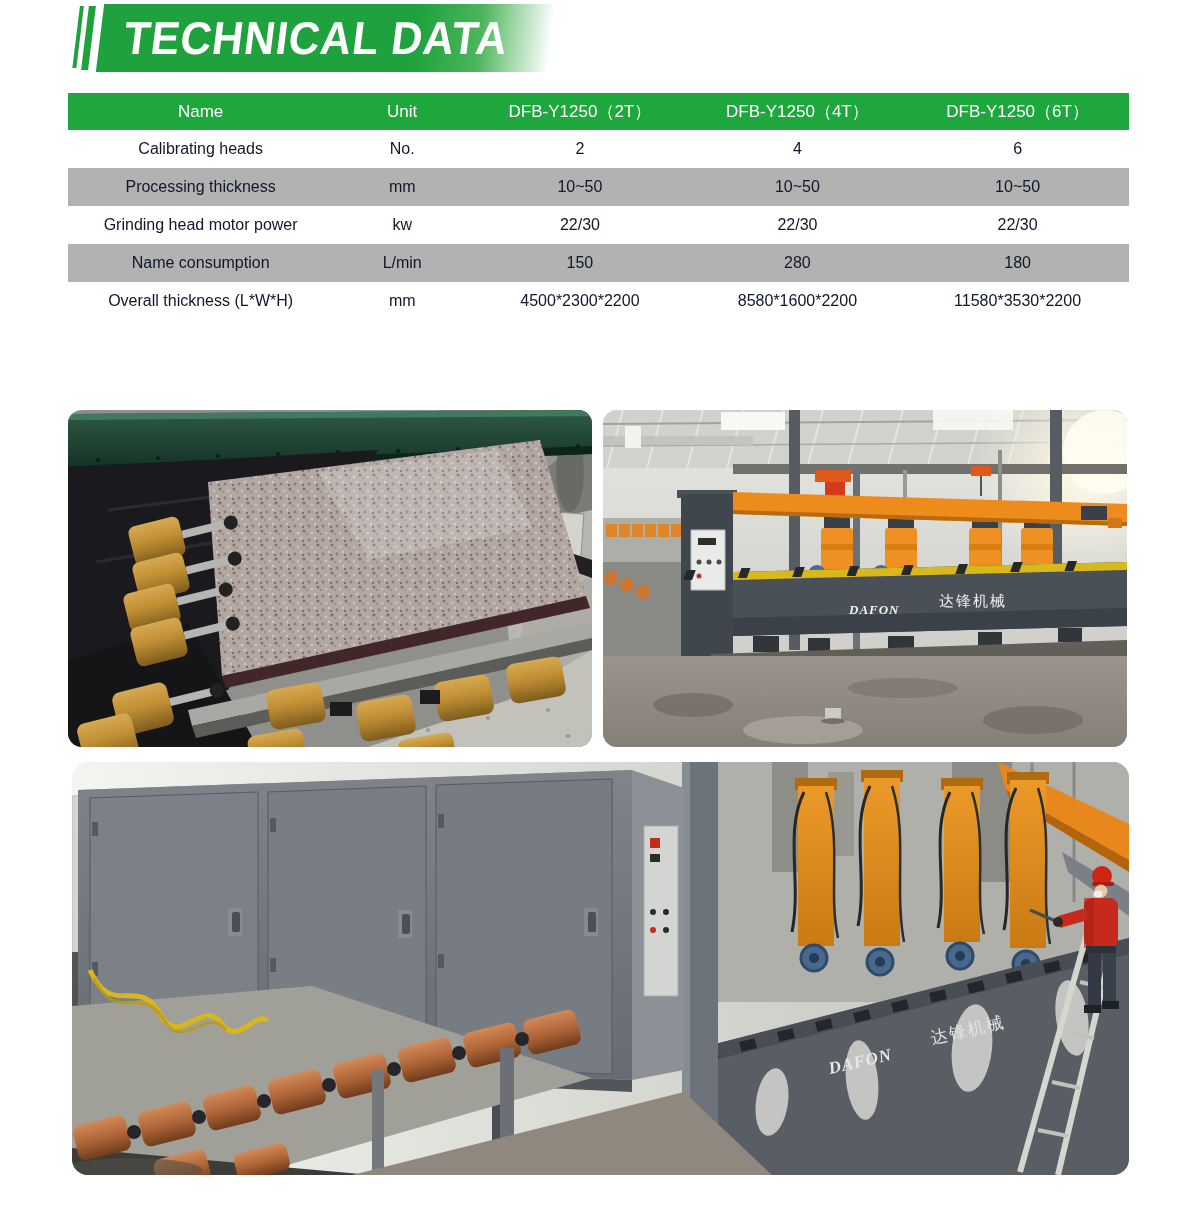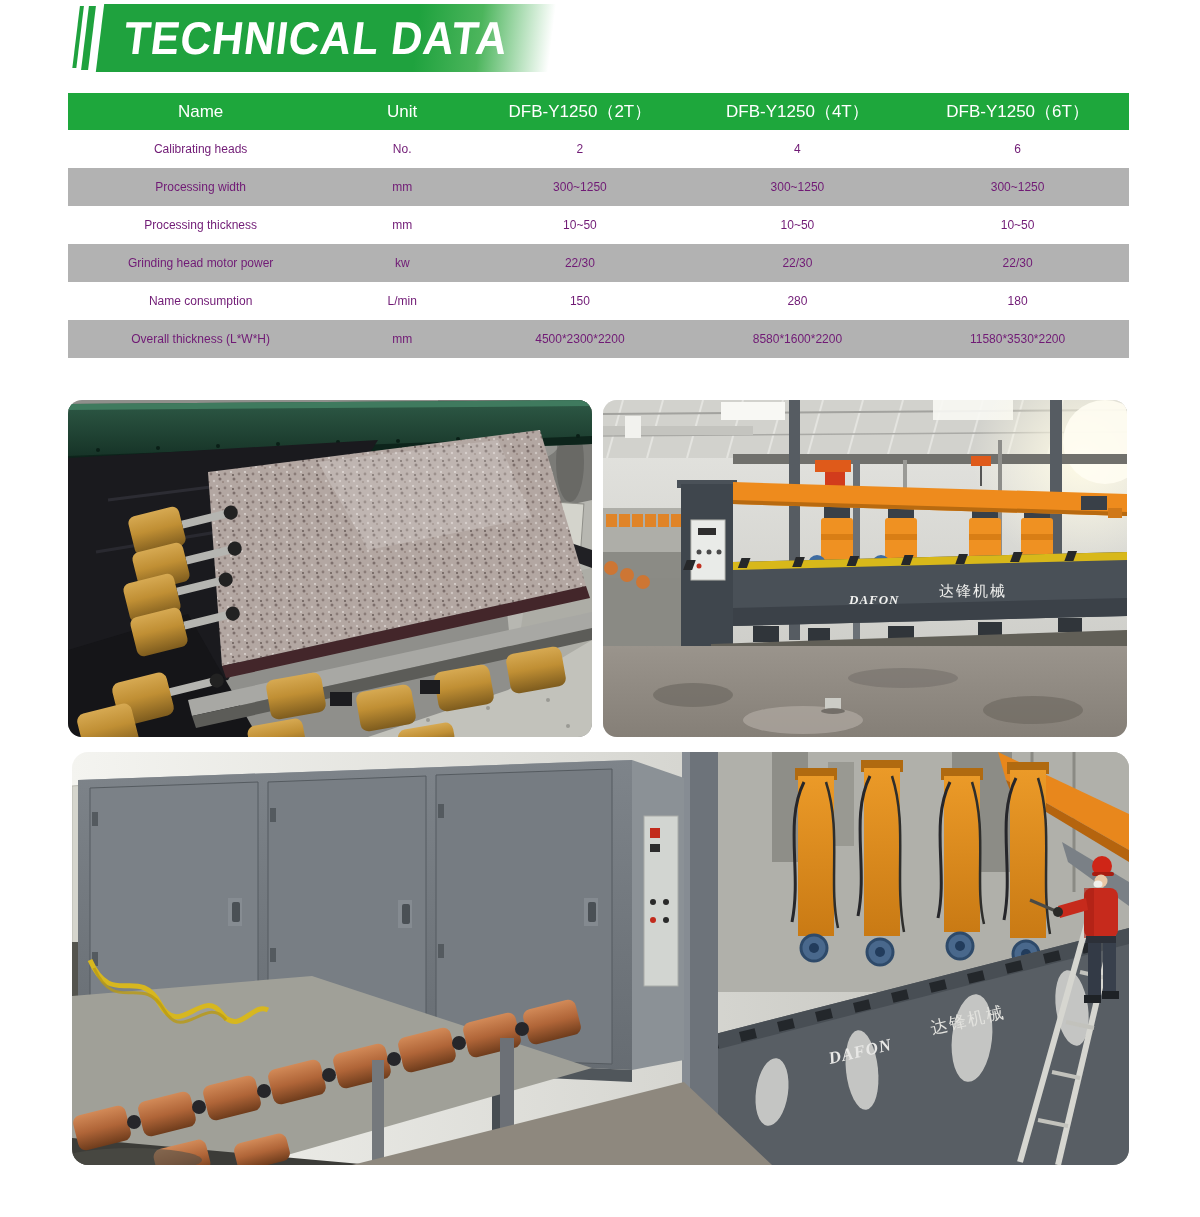--- a/index.html
+++ b/index.html
@@ -13,28 +13,28 @@
   .s2{left:9px;width:7px;height:64px;}
   .banner-body{position:absolute;left:24px;top:0;width:452px;height:68px;
     background:linear-gradient(90deg,#1fa23e 0%,#1fa23e 70%,#4cb55c 84%,rgba(190,228,195,0) 100%);}
   .banner-text{display:inline-block;transform:scaleX(.93);transform-origin:left center;
     color:#fff;font-weight:bold;font-size:46px;line-height:68px;letter-spacing:1px;
     padding-left:26px;white-space:nowrap;}
 
   
   .spec-table{position:absolute;left:68px;top:93px;width:1061px;border-collapse:collapse;table-layout:fixed;}
   .spec-table th{background:#1ea73c;color:#fff;font-weight:normal;font-size:17px;height:37px;padding:0;text-align:center;}
-  .spec-table td{color:#701a75;font-size:12px;height:38px;padding:0;text-align:center;}
+  .spec-table td{color:#0f172a;font-size:16px;height:38px;padding:0;text-align:center;}
   .spec-table tbody tr:nth-child(even){background:#b2b2b2;}
   .spec-table tbody tr:nth-child(odd){background:#ffffff;}
   .spec-table col.c1{width:25%;} .spec-table col.c2{width:13%;}
   .spec-table col.c3{width:20.5%;} .spec-table col.c4{width:20.5%;} .spec-table col.c5{width:21%;}
 
   
-  .photo{position:absolute;border-radius:14px;overflow:hidden;}
+  .photo{position:absolute;border-radius:14px;overflow:hidden;margin-top:10px;}
   .photo svg{display:block;width:100%;height:100%;}
   #photo-top-left{left:68px;top:400px;width:524px;height:337px;}
   #photo-top-right{left:603px;top:400px;width:524px;height:337px;}
   #photo-bottom{left:72px;top:752px;width:1057px;height:413px;border-radius:16px;}
 </style>
 </head>
 <body>
 
 <div id="page">
 
@@ -63,27 +63,20 @@
           <th>DFB-Y1250（6T）</th>
         </tr>
       </thead>
     <tbody>
         <tr>
           <td>Calibrating heads</td>
           <td>No.</td>
           <td>2</td>
           <td>4</td>
           <td>6</td>
-        </tr>
-        <tr>
-          <td>Processing width</td>
-          <td>mm</td>
-          <td>300~1250</td>
-          <td>300~1250</td>
-          <td>300~1250</td>
         </tr>
         <tr>
           <td>Processing thickness</td>
           <td>mm</td>
           <td>10~50</td>
           <td>10~50</td>
           <td>10~50</td>
         </tr>
         <tr>
           <td>Grinding head motor power</td>

